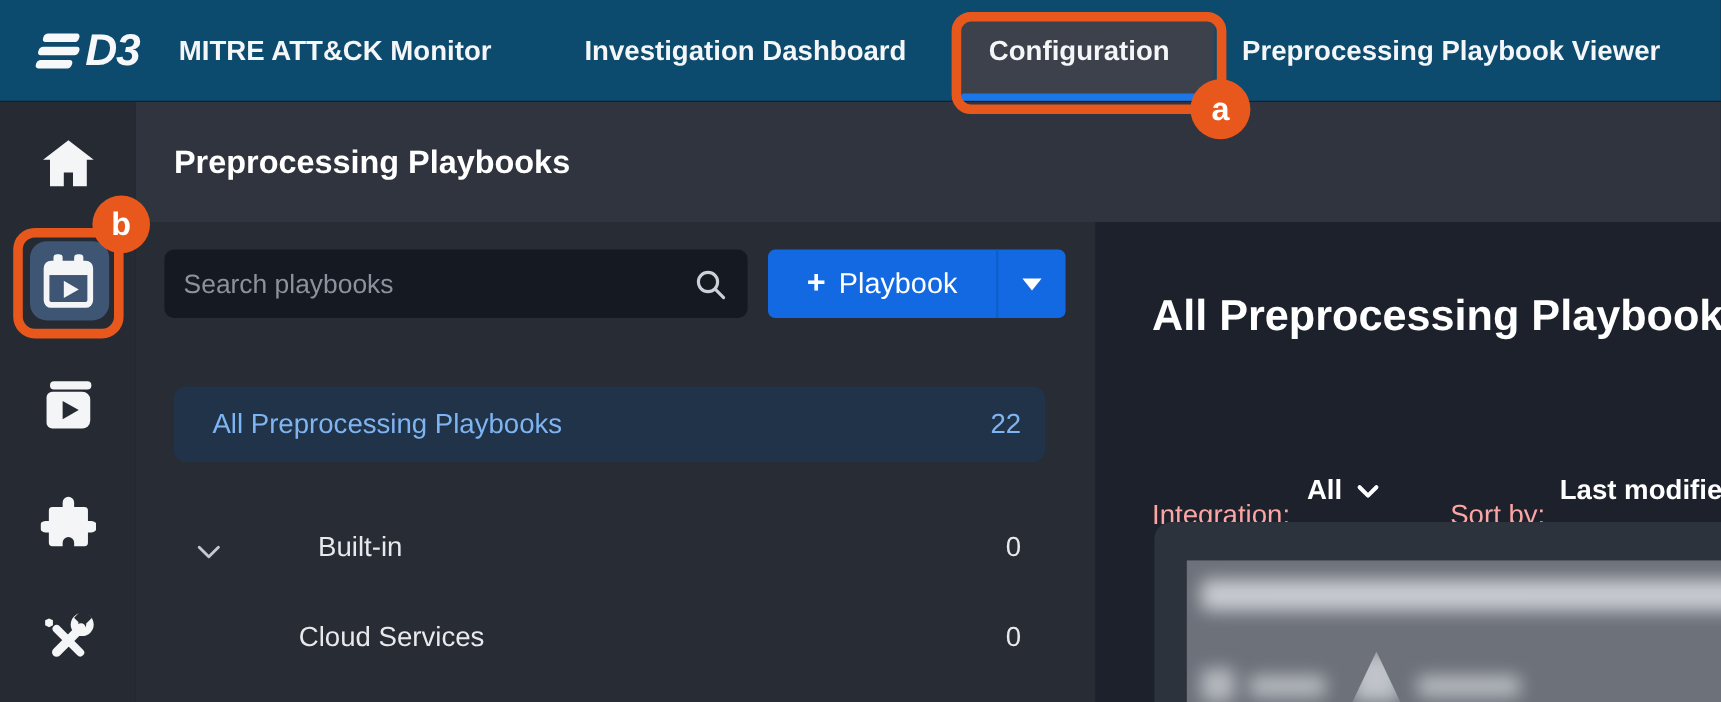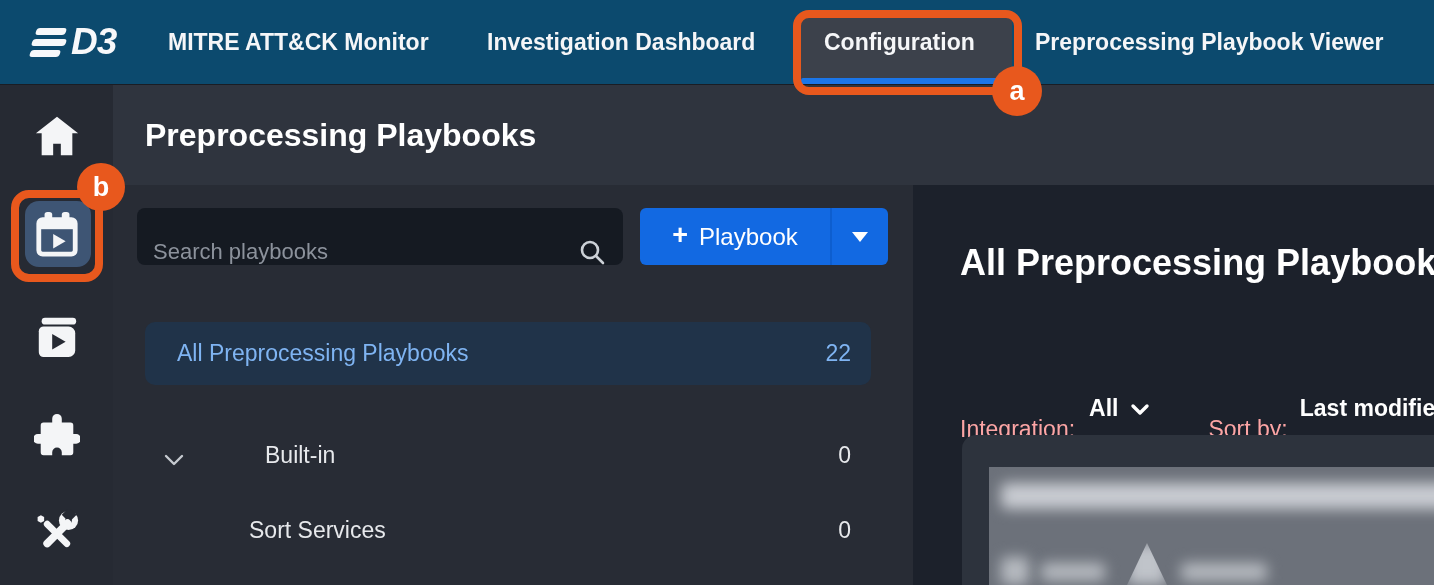--- a/index.html
+++ b/index.html
@@ -30,27 +30,27 @@
     background:#262A33; z-index:4; }
   .side-icon { position:absolute; left:0; width:113px; display:flex; justify-content:center;
     cursor:pointer; }
   .active-icon-bg { position:absolute; left:25px; top:116px; width:66px; height:66px;
     background:#3E5574; border-radius:14px; }
 
   
   .header-band { position:absolute; left:113px; top:85px; width:1321px; height:100px;
     background:#2F343E; }
   .page-title { position:absolute; left:32px; top:0; height:100px; display:flex;
-    align-items:center; color:#FFFFFF; font-size:32px; font-weight:700; }
+    align-items:center; color:#FFFFFF; font-size:27px; font-weight:700; }
 
   
   .left-panel { position:absolute; left:113px; top:185px; width:800px; height:400px;
     background:#282C35; }
   .search-box { position:absolute; left:24px; top:23px; width:486px; height:57px;
-    background:#151A22; border-radius:8px; display:flex; align-items:flex-end; }
+    background:#151A22; border-radius:8px; display:flex; align-items:center; }
   .search-box input { flex:1; background:transparent; border:none; outline:none;
     color:#C9CDD4; font-size:22px; padding:0 14px 0 16px;
     font-family:"Liberation Sans", sans-serif; }
   .search-box input::placeholder { color:#8C929C; }
   .search-glyph { margin-right:18px; display:flex; }
   .add-btn { position:absolute; left:527px; top:23px; width:248px; height:57px;
     background:#1269E2; border-radius:6px; display:flex; color:#fff; cursor:pointer; }
   .add-main { width:190px; display:flex; align-items:center; justify-content:center;
     gap:11px; font-size:24px; }
   .add-plus { font-size:27px; font-weight:700; line-height:1; margin-top:-2px; }
@@ -108,21 +108,21 @@
   <div class="logo">
     <span class="logo-e">
         <span></span>
         <span></span>
         <span></span>
       </span>
     <span class="logo-d3">D3</span>
   </div>
   <div class="tab-bg"></div>
   <div class="tab-underline"></div>
-  <div class="nav-item" style="left:168px">MITRE ATT&amp;CK Monitor</div>
+  <div class="nav-item" style="left:149px">MITRE ATT&amp;CK Monitor</div>
   <div class="nav-item" style="left:824px">Configuration</div>
   <div class="nav-item" style="left:487px">Investigation Dashboard</div>
   <div class="nav-item" style="left:1035px">Preprocessing Playbook Viewer</div>
 </div>
 
 <div class="sidebar">
   <div class="active-icon-bg"></div>
 
   <div class="side-icon" style="top:28px">
     <span>
@@ -214,21 +214,21 @@
     <span class="tree-chevron">
       <svg width="22" height="16" viewBox="0 0 22 16">
           <polyline points="3,4 11,12 19,4" fill="none" stroke="#C6CAD0" stroke-width="2.4" stroke-linecap="round" stroke-linejoin="round"></polyline>
         </svg>
     </span>
     <span class="row-label" style="left:120px">Built-in</span>
     <span class="row-count">0</span>
   </div>
 
   <div class="list-row" style="top:315px">
-    <span class="row-label" style="left:104px">Sort Services</span>
+    <span class="row-label" style="left:104px">Cloud Services</span>
     <span class="row-count">0</span>
   </div>
 </div>
 
 <div class="right-panel">
   <div class="rp-title">All Preprocessing Playbooks</div>
 
   <div class="filter-row">
     <span class="f-label">Integration:</span>
     <span class="f-value" style="margin-left:14px">All</span>

